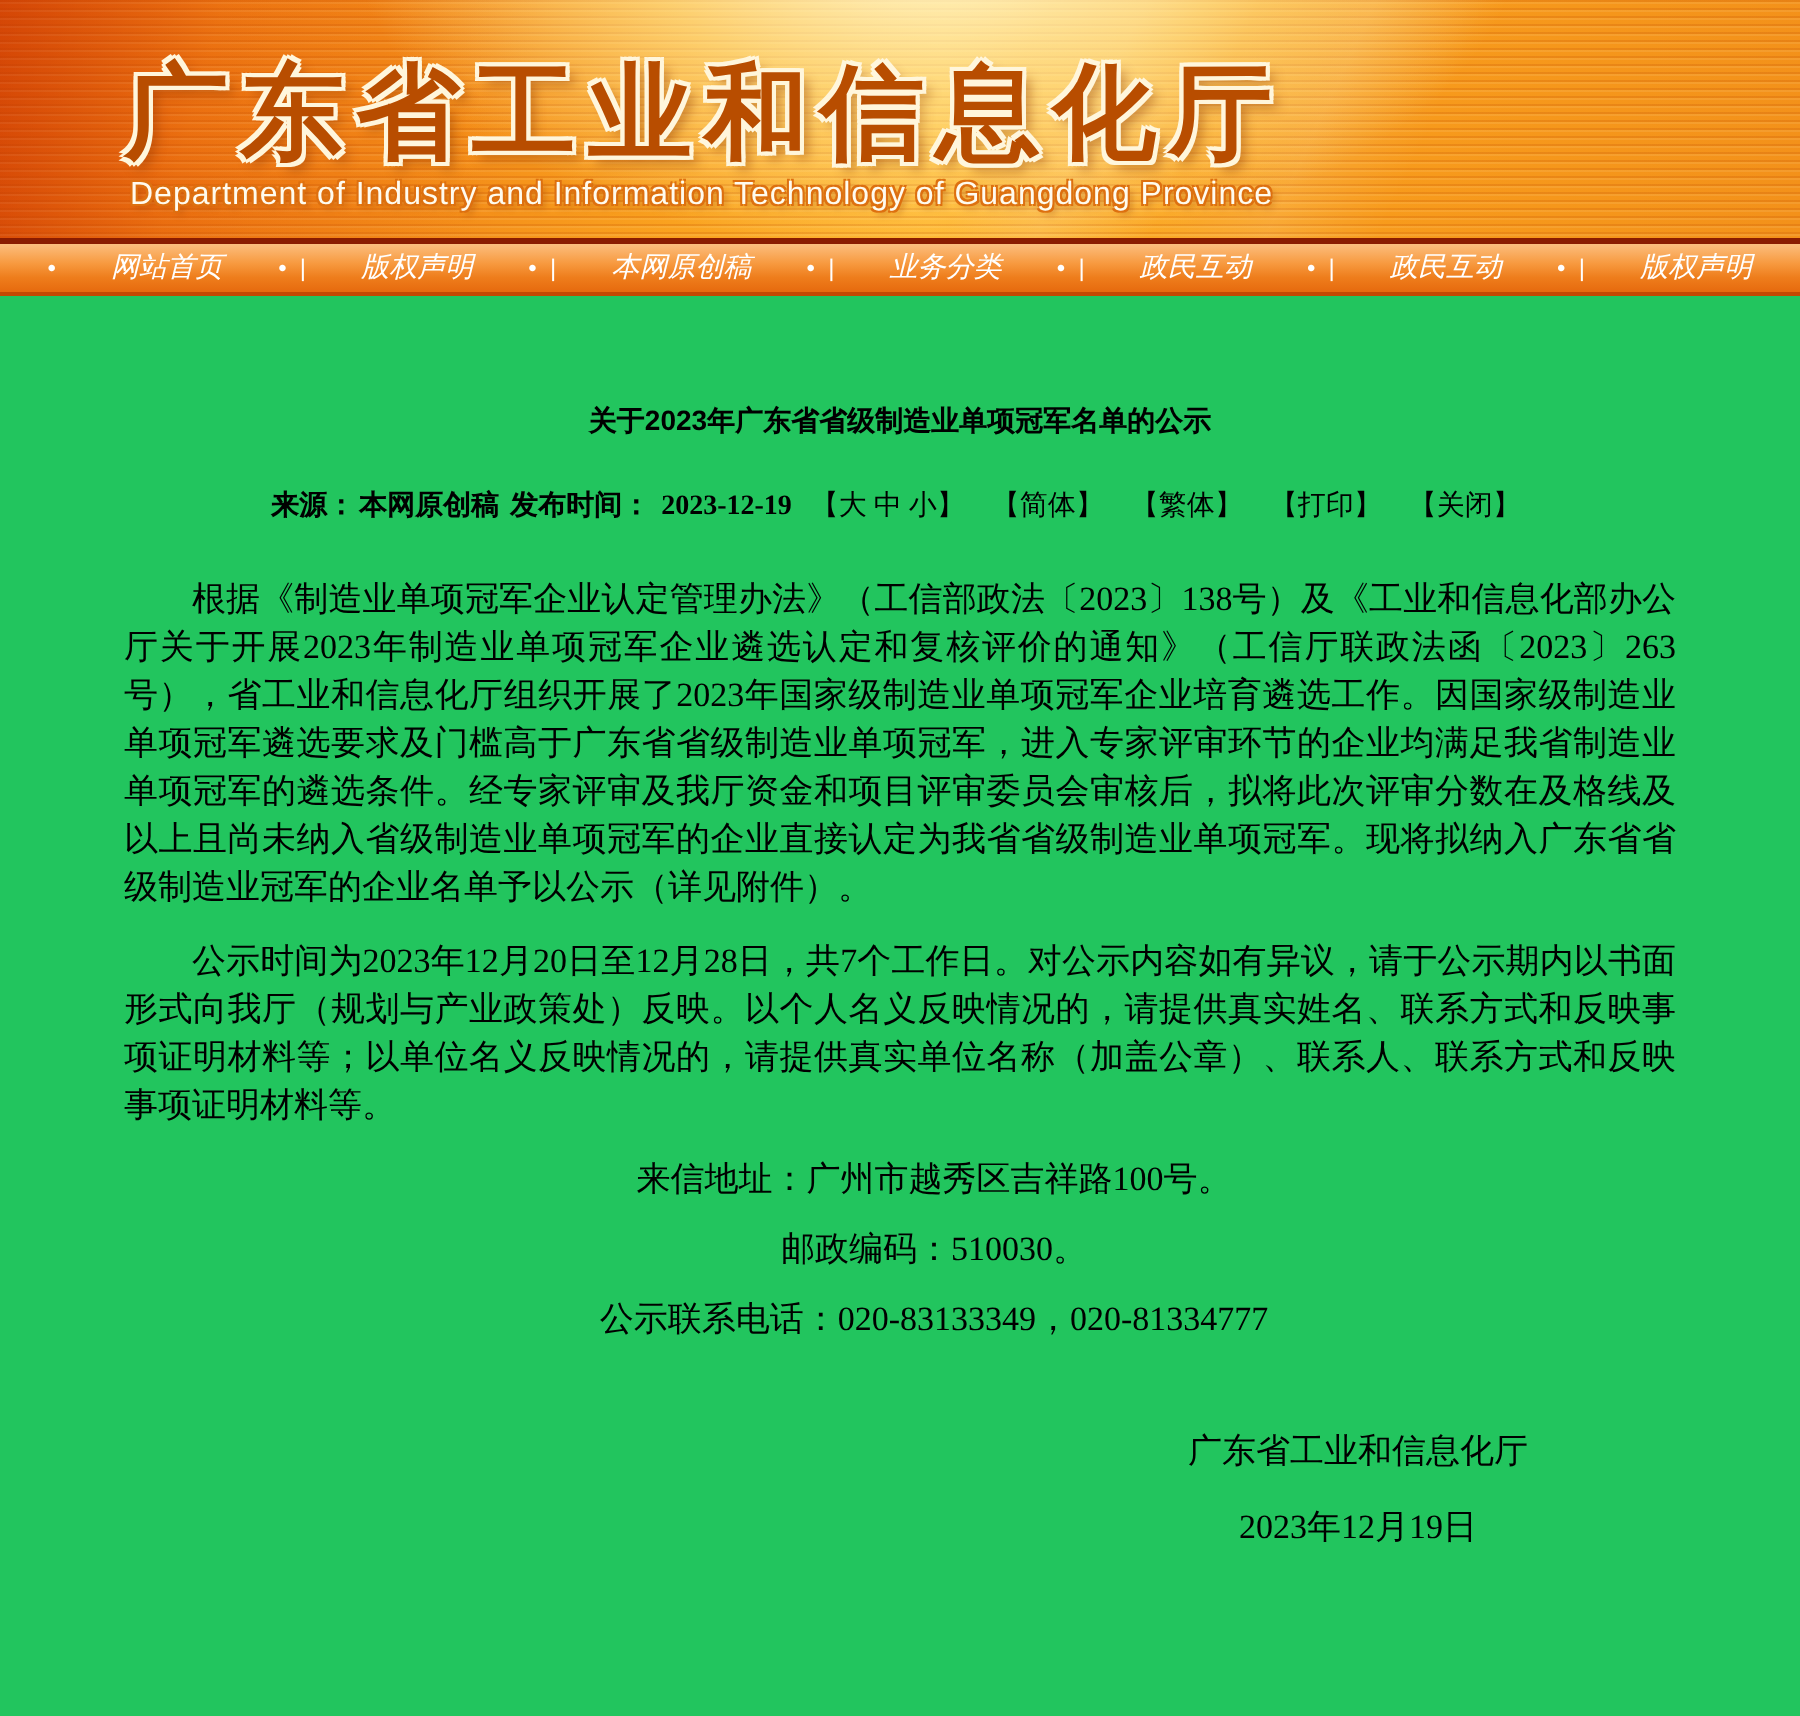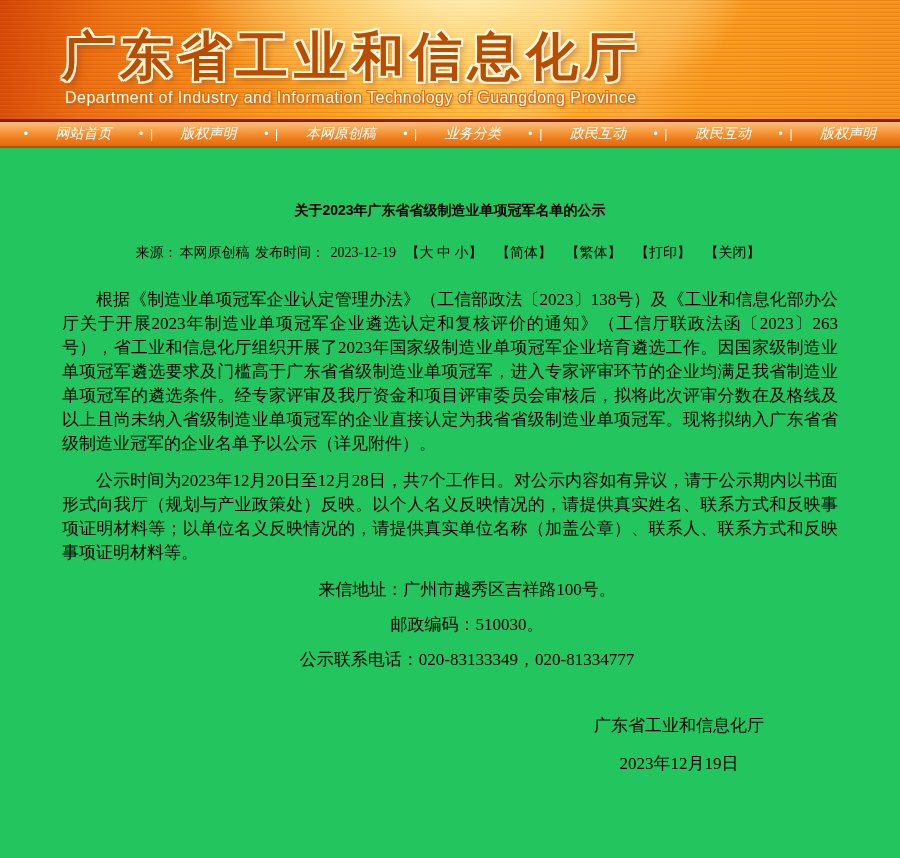--- a/index.html
+++ b/index.html
@@ -95,21 +95,21 @@
     font-family: Liberation Sans, sans-serif;
   }
   .meta {
     text-align: center;
     font-size: 14px;
     font-family: "Liberation Serif", serif;
     margin-bottom: 26px;
     color: #000;
     white-space: nowrap;
   }
-  .meta .piece { margin: 16px 1px; }
+  .meta .piece { margin: 16px 1px; font-weight: bold; }
   .meta .ctrl { margin: 16px 5px; cursor: pointer; }
 
   .body-text p {
     font-family: "Liberation Serif", serif;
     font-size: 17px;
     line-height: 24px;
     margin: 0 0 13px 0;
     text-indent: 2em;
     text-align: justify;
   }

